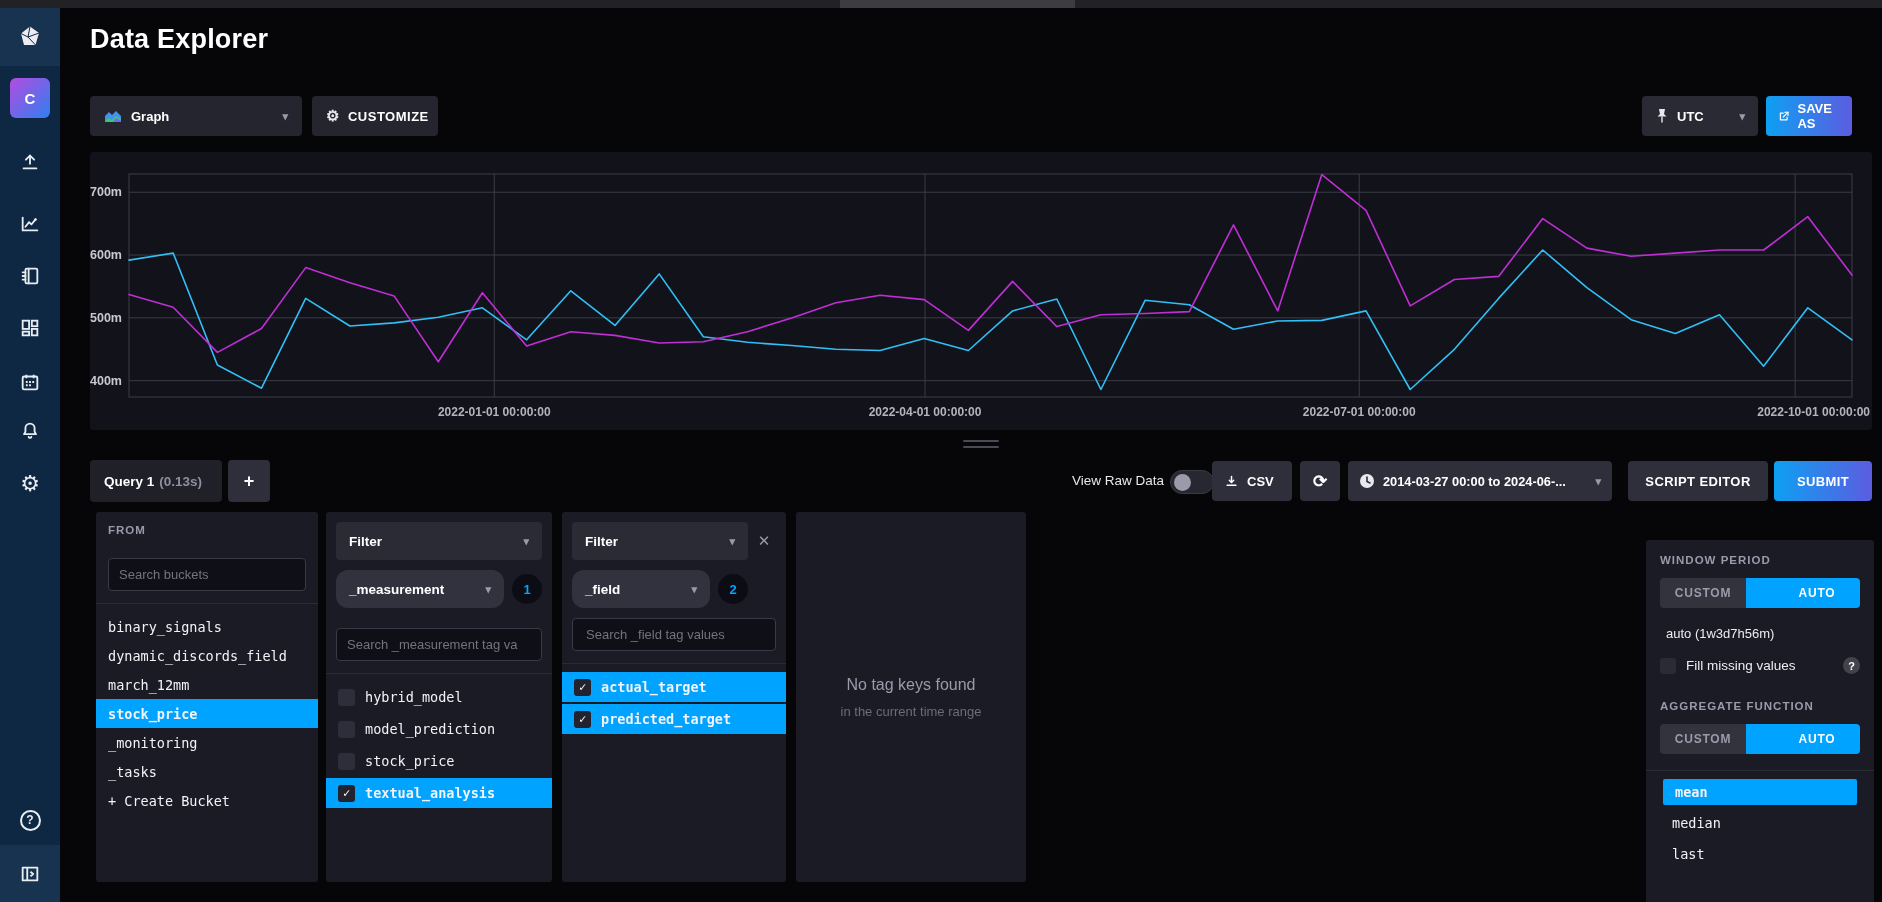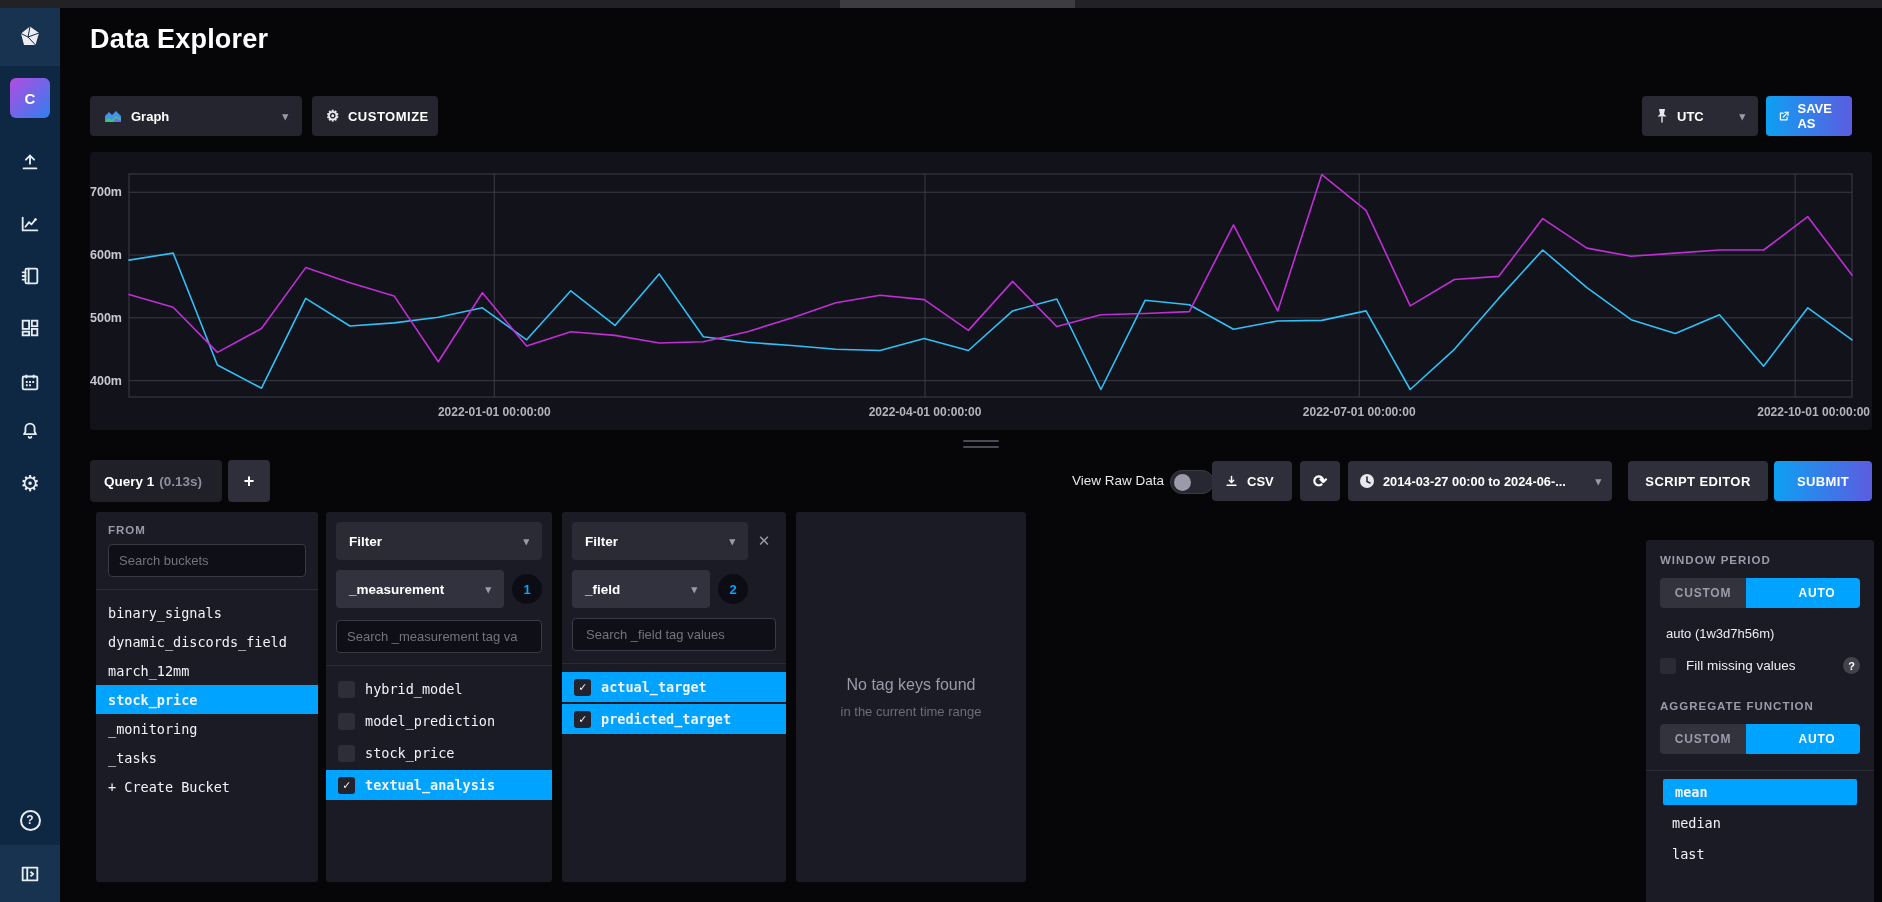--- a/index.html
+++ b/index.html
@@ -61,21 +61,21 @@
   .divider { height:1px; background:#2b2b36; margin-top:12px; }
 
   .bucket-row { height:29px; display:flex; align-items:center; padding-left:12px; font-family:"DejaVu Sans Mono",monospace; font-size:13.5px; color:#f2f2f7; cursor:pointer; white-space:nowrap; }
   .bucket-row.sel { background:#00a3ff; font-weight:bold; }
 
   .filter-hdr-row { display:flex; align-items:center; gap:4px; }
   .filter-btn { flex:1; height:38px; background:#2b2b36; border-radius:4px; display:flex; align-items:center; padding:0 13px; font-size:13.5px; font-weight:bold; cursor:pointer; }
   .filter-btn .caret { margin-left:auto; color:#9a9aab; font-size:11px; }
   .close-x { width:24px; height:38px; display:flex; align-items:center; justify-content:center; color:#9a9aab; font-size:15px; cursor:pointer; }
   .kv-row { display:flex; align-items:center; margin-top:10px; gap:8px; }
-  .key-dd { flex:1; height:38px; background:#32323f; border-radius:4px; display:flex; align-items:center; padding:0 13px; font-size:13.5px; font-weight:bold; cursor:pointer; }
+  .key-dd { flex:1; height:38px; background:#32323f; border-radius:12px; display:flex; align-items:center; padding:0 13px; font-size:13.5px; font-weight:bold; cursor:pointer; }
   .key-dd .caret { margin-left:auto; color:#9a9aab; font-size:11px; }
   .badge { width:30px; height:30px; border-radius:50%; background:#0c0c14; color:#00a3ff; font-weight:bold; font-size:13px; display:flex; align-items:center; justify-content:center; }
   .tag-list { margin-top:0; }
   .tag-row { height:30px; display:flex; align-items:center; gap:10px; padding-left:12px; font-family:"DejaVu Sans Mono",monospace; font-size:13.5px; color:#f2f2f7; cursor:pointer; margin-bottom:2px; white-space:nowrap; }
   .tag-row.checked { background:#00a3ff; font-weight:bold; }
   .cb { width:17px; height:17px; border-radius:3px; background:#2e2e3a; flex:0 0 auto; display:flex; align-items:center; justify-content:center; cursor:pointer; }
   .tag-row.checked .cb { background:#23232d; }
   .cb .tick { color:#fff; font-size:12px; font-weight:bold; }
 
   .empty-card { display:flex; flex-direction:column; align-items:center; justify-content:center; gap:10px; }
@@ -264,21 +264,21 @@
 <div class="btn script-btn">
   <span>SCRIPT EDITOR</span>
 </div>
 <div class="btn submit-btn">
   <span>SUBMIT</span>
 </div>
 
 <div class="card" style="left:96px; width:222px;">
   <div class="card-pad">
     <div class="card-label">FROM</div>
-    <input class="searchbox" style="margin-top: 8px;" placeholder="Search buckets">
+    <input class="searchbox" style="margin-top: 22px;" placeholder="Search buckets">
     <div class="divider" style="margin:12px -12px 0 -12px;"></div>
   </div>
   <div style="margin-top:8px;">
     <div class="bucket-row">
         <span>binary_signals</span>
       </div>
     <div class="bucket-row">
         <span>dynamic_discords_field</span>
       </div>
     <div class="bucket-row">
@@ -307,21 +307,21 @@
         <span class="caret">▾</span>
       </div>
     </div>
     <div class="kv-row">
       <div class="key-dd">
         <span>_measurement</span>
         <span class="caret">▾</span>
       </div>
       <div class="badge">1</div>
     </div>
-    <input class="searchbox" style="margin-top: 12px;" placeholder="Search _measurement tag va">
+    <input class="searchbox" style="margin-top: 20px;" placeholder="Search _measurement tag va">
     <div class="divider" style="margin:12px -10px 0 -10px;"></div>
   </div>
   <div class="tag-list" style="margin-top:8px;">
     <div class="tag-row">
       <span class="cb"></span>
       <span>hybrid_model</span>
     </div>
     <div class="tag-row">
       <span class="cb"></span>
       <span>model_prediction</span>

